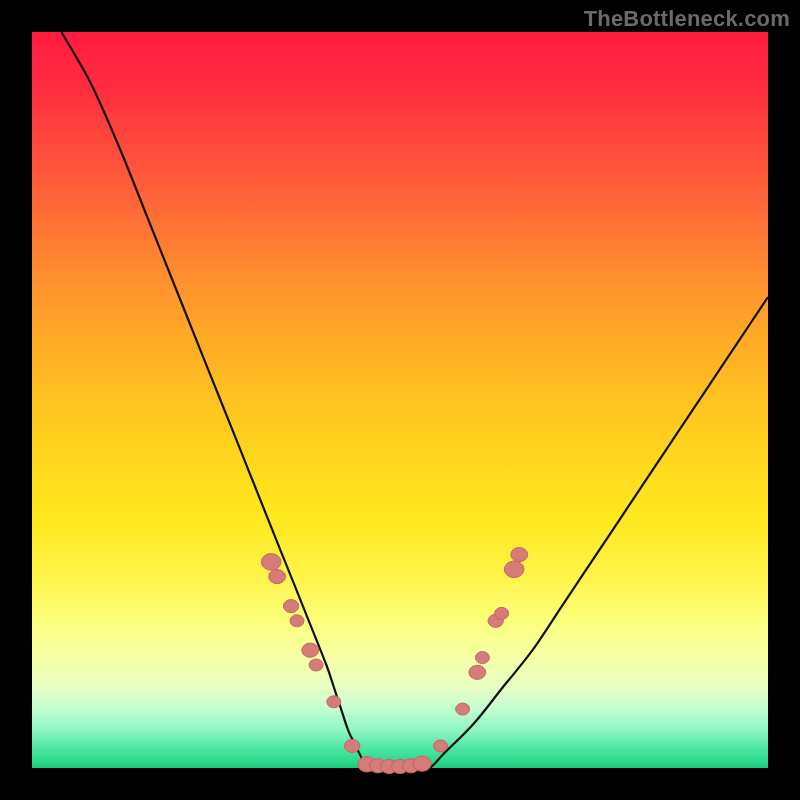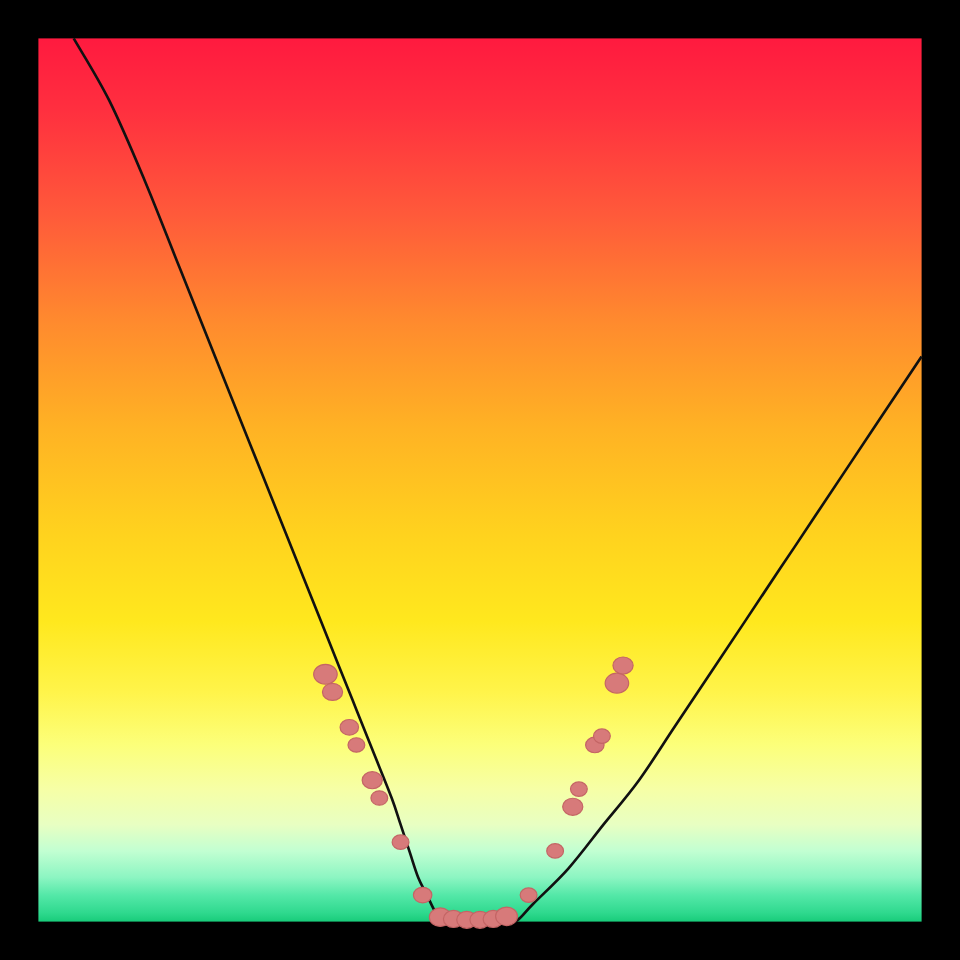--- a/index.html
+++ b/index.html
@@ -97,13 +97,14 @@
           <ellipse cx="430.6" cy="677.1" rx="7.0" ry="6.0" class="dot"></ellipse>
           <ellipse cx="445.3" cy="640.3" rx="8.4" ry="7.1" class="dot"></ellipse>
           <ellipse cx="450.4" cy="625.6" rx="7.0" ry="6.0" class="dot"></ellipse>
           <ellipse cx="463.7" cy="588.8" rx="7.7" ry="6.5" class="dot"></ellipse>
           <ellipse cx="469.6" cy="581.4" rx="7.0" ry="6.0" class="dot"></ellipse>
           <ellipse cx="482.1" cy="537.3" rx="9.8" ry="8.3" class="dot"></ellipse>
           <ellipse cx="487.2" cy="522.6" rx="8.4" ry="7.1" class="dot"></ellipse>
         </g>
     </svg>
   </div>
+  <div class="watermark">TheBottleneck.com</div>
 </div>
 
 </body></html>

